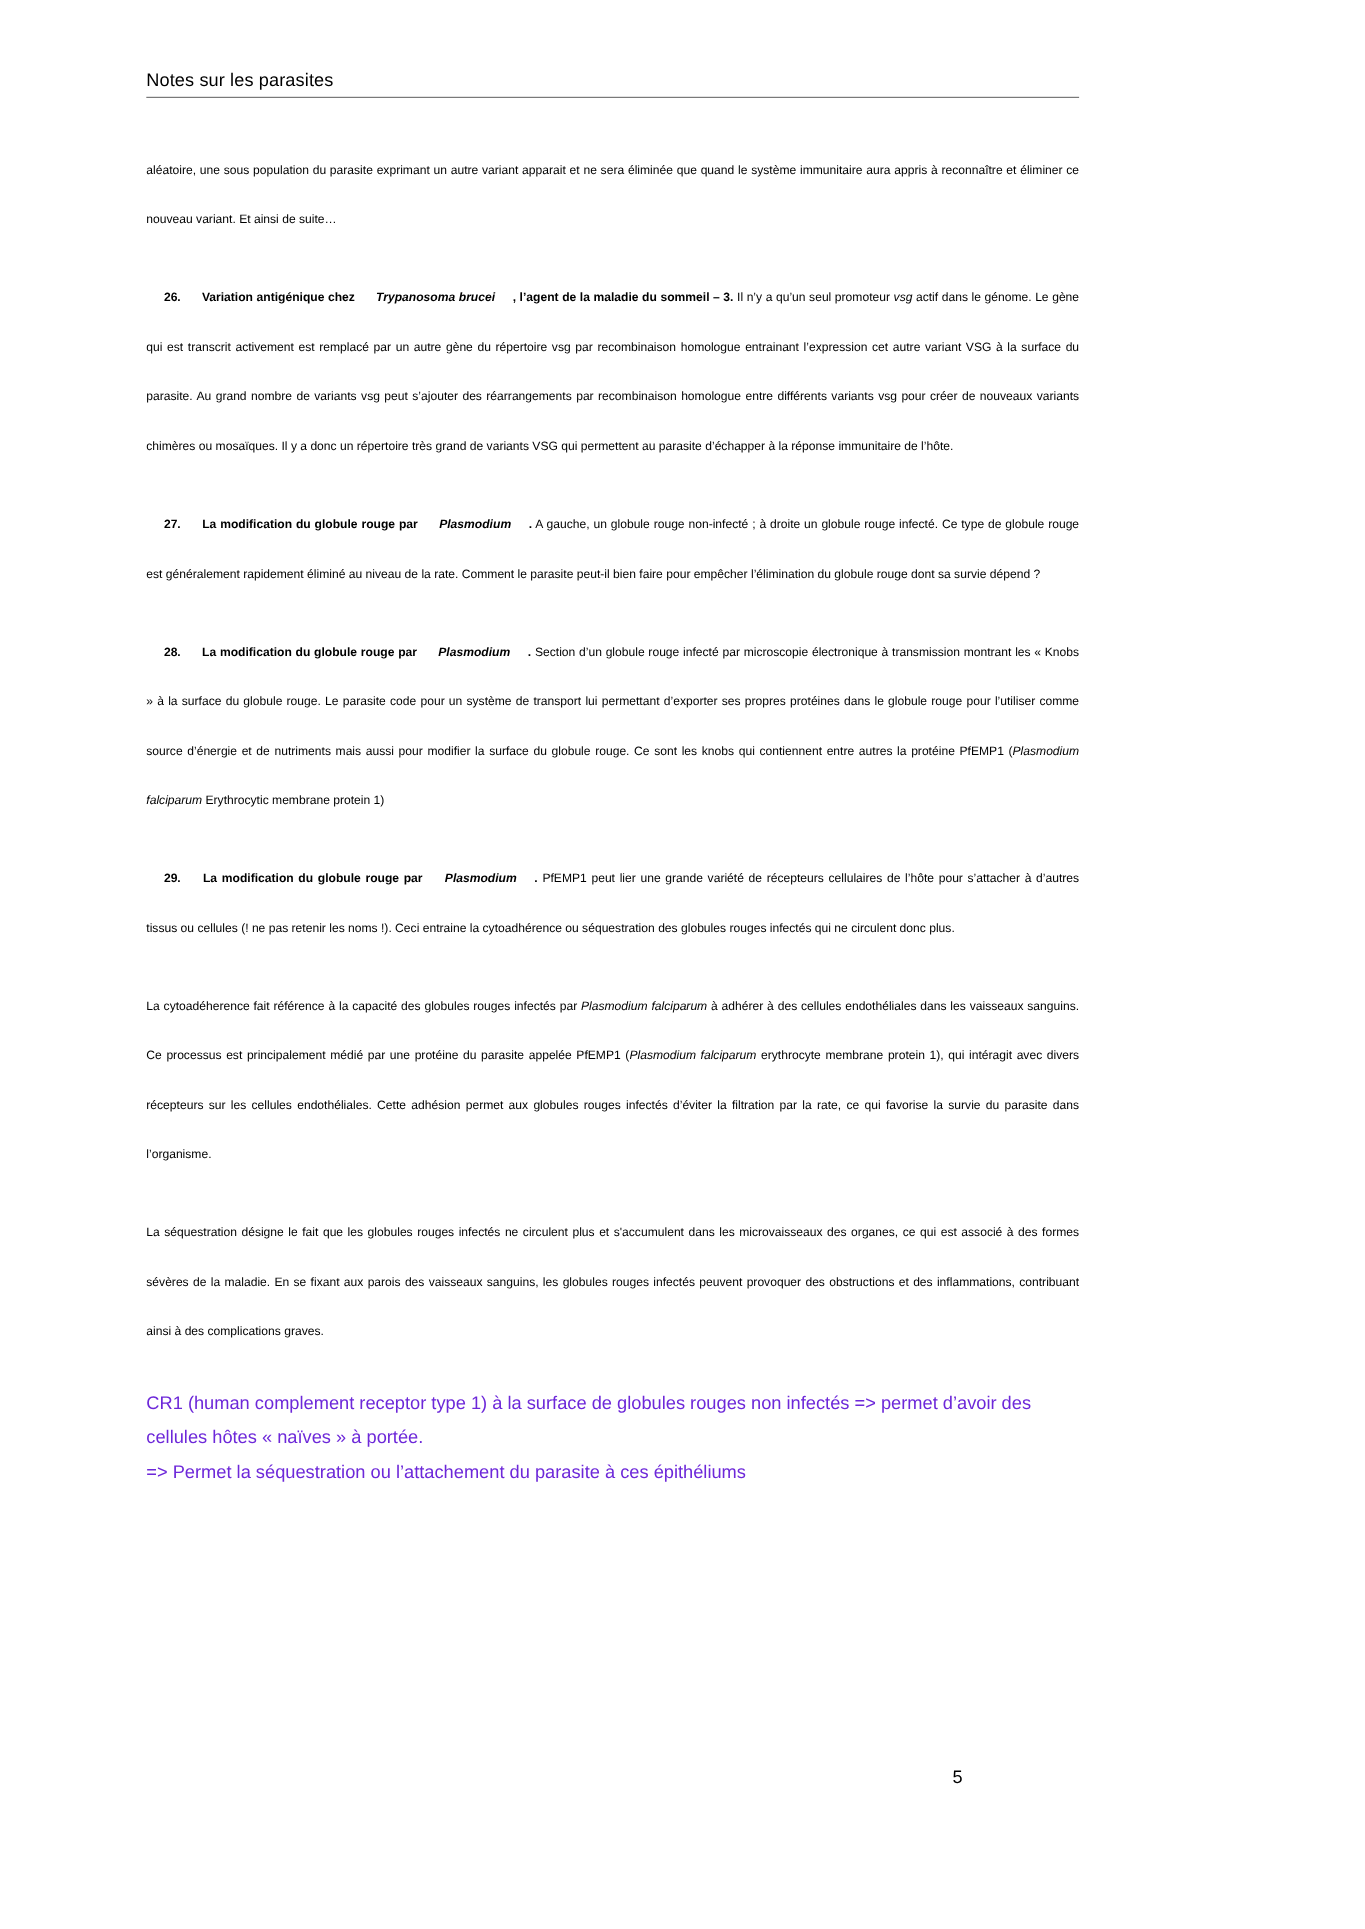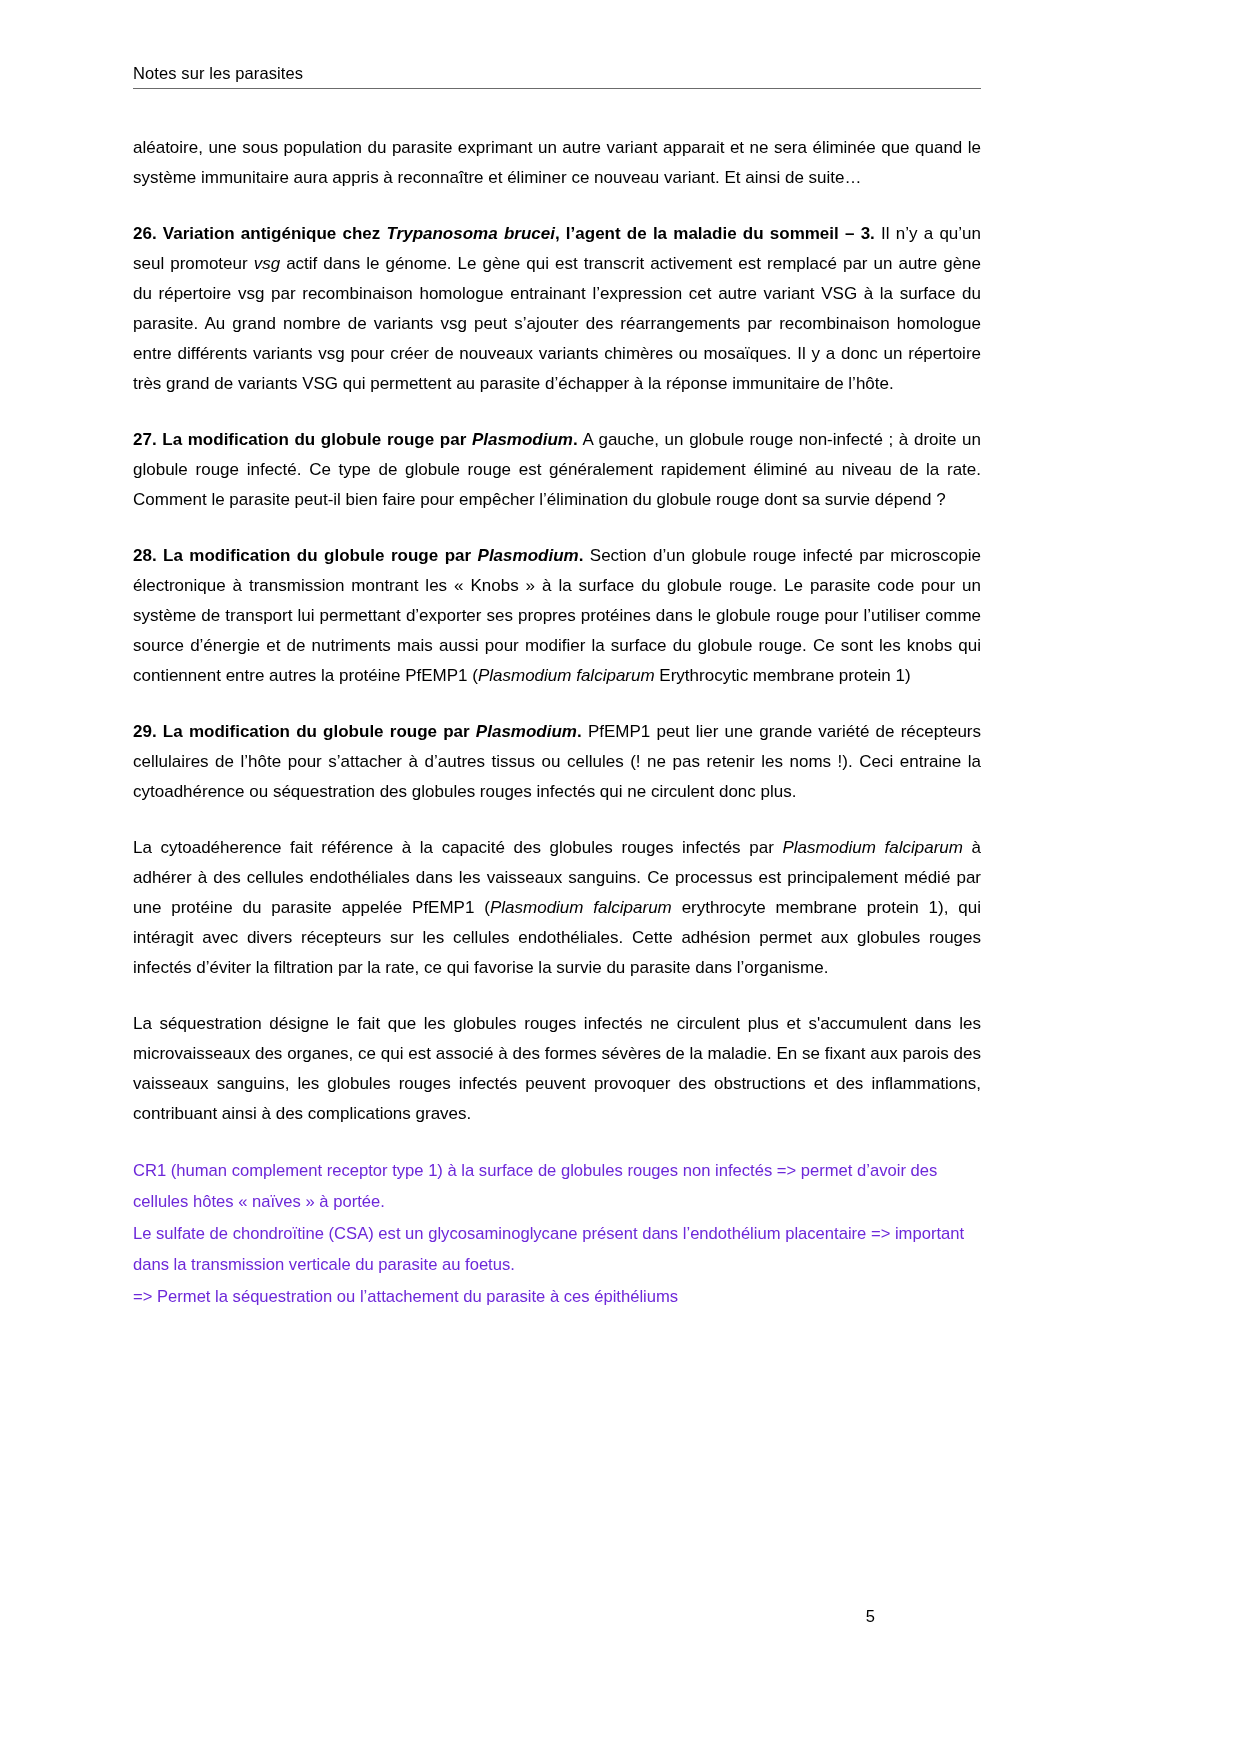--- a/index.html
+++ b/index.html
@@ -47,29 +47,29 @@
 
   
   .body-wrap {
     position: absolute;
     left: 133px;
     top: 133px;
     width: 848px;
   }
   p.para {
     margin: 0 0 0 0;
-    font-size: 17px;
-    line-height: 30px;
+    font-size: 11px;
+    line-height: 45px;
     text-align: justify;
     text-justify: inter-word;
     color: #000;
     hyphens: none;
   }
   p.gap-lg { margin-bottom: 26px; }
-  b, strong { font-weight: 700; }
+  b, strong { font-weight: 700; margin-left: 16px; }
   i, em { font-style: italic; }
   .greytext {
     margin-top: 26px;
   }
   .grey-line {
     font-size: 16.6px;
     line-height: 31.4px;
     color: #6d28d9;
     text-align: left;
     margin: 0;
@@ -117,21 +117,20 @@
     </p>
 
     <p class="para gap-lg">
       <span>La cytoadéherence fait référence à la capacité des globules rouges infectés par </span><em>Plasmodium falciparum</em><span> à adhérer à des cellules endothéliales dans les vaisseaux sanguins. Ce processus est principalement médié par une protéine du parasite appelée PfEMP1 (</span><em>Plasmodium falciparum</em><span> erythrocyte membrane protein 1), qui intéragit avec divers récepteurs sur les cellules endothéliales. Cette adhésion permet aux globules rouges infectés d’éviter la filtration par la rate, ce qui favorise la survie du parasite dans l’organisme.</span>
     </p>
 
     <p class="para">La séquestration désigne le fait que les globules rouges infectés ne circulent plus et s'accumulent dans les microvaisseaux des organes, ce qui est associé à des formes sévères de la maladie. En se fixant aux parois des vaisseaux sanguins, les globules rouges infectés peuvent provoquer des obstructions et des inflammations, contribuant ainsi à des complications graves.</p>
 
     <div class="greytext">
       <p class="grey-line">CR1 (human complement receptor type 1) à la surface de globules rouges non infectés =&gt; permet d’avoir des cellules hôtes « naïves » à portée.</p>
-      <p class="grey-line">Le sulfate de chondroïtine (CSA) est un glycosaminoglycane présent dans l’endothélium placentaire =&gt; important dans la transmission verticale du parasite au foetus.</p>
       <p class="grey-line">=&gt; Permet la séquestration ou l’attachement du parasite à ces épithéliums</p>
     </div>
 
   </div>
 
   <div class="page-number">5</div>
 
 </div>
 
 </body></html>

